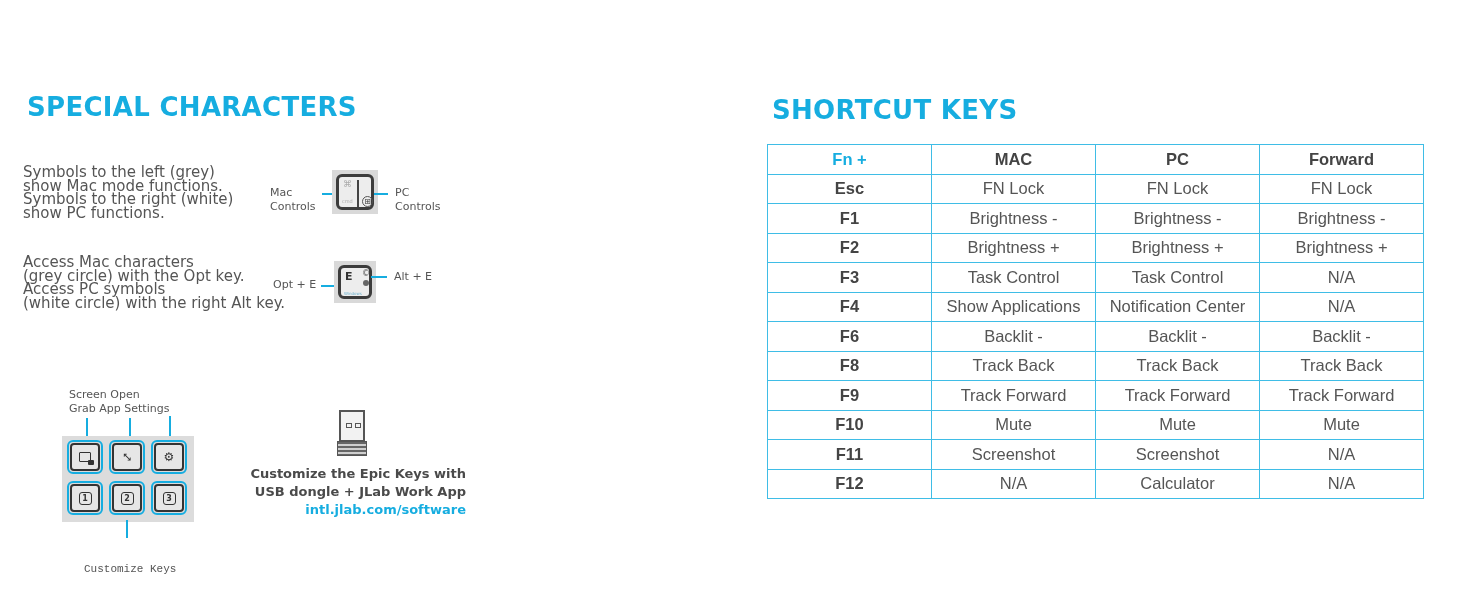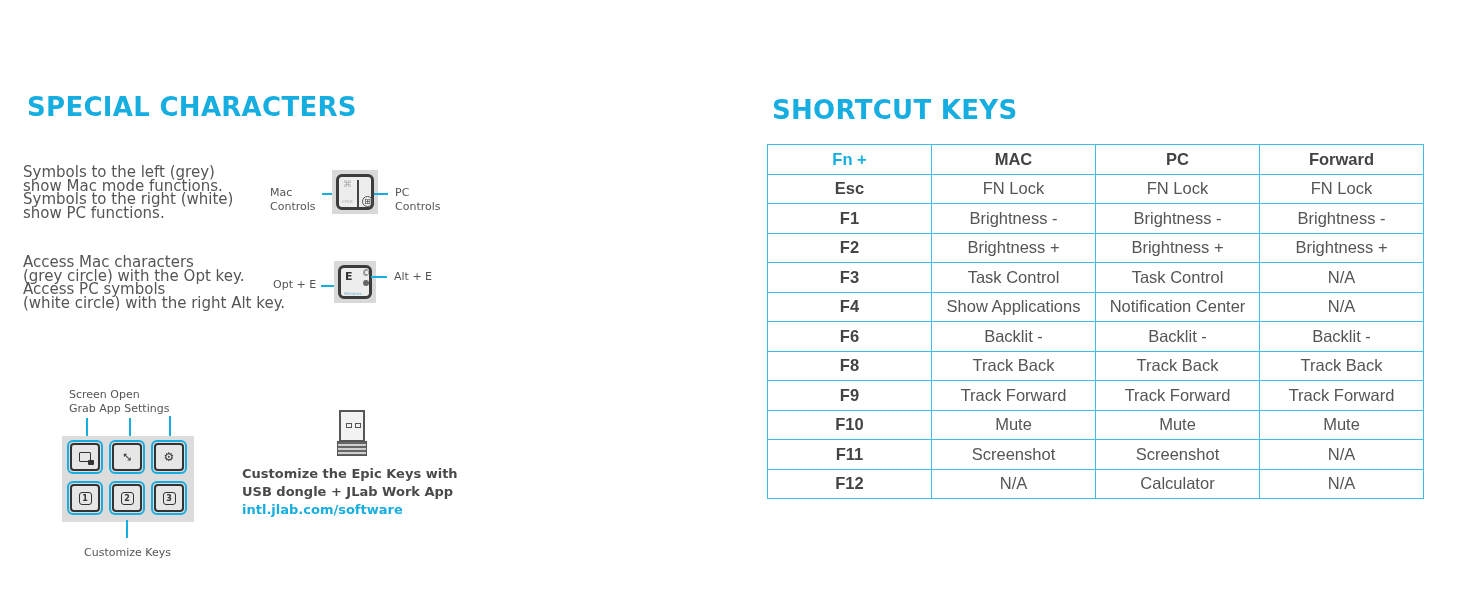--- a/index.html
+++ b/index.html
@@ -20,21 +20,21 @@
   
   .pad { background:#dcdcdc; box-sizing:border-box; }
   .pkey { position:absolute; width:36px; height:34px; box-sizing:border-box;
           border:2px solid #16ade0; border-radius:6px; padding:1px; }
   .pkey .in { width:100%; height:100%; box-sizing:border-box; border:2px solid #333;
               border-radius:4px; background:#e6e6e6; display:flex; align-items:center;
               justify-content:center; font-size:9px; font-weight:bold; color:#333; }
   .numbox { border:1.5px solid #333; border-radius:3px; width:11px; height:11px;
             display:flex; align-items:center; justify-content:center; font-size:8px; }
 
-  .promo { font-weight:bold; font-size:13px; line-height:18px; color:#4a4a4a; text-align:left; }
+  .promo { font-weight:bold; font-size:13px; line-height:18px; color:#4a4a4a; text-align:right; }
   .promo .link { color:#16ade0; }
 
   
   table.sk { border-collapse:collapse; position:absolute; left:767px; top:144px;
              width:656px; table-layout:fixed; font-family:Liberation Sans, sans-serif; }
   table.sk td, table.sk th { border:1.5px solid #3fbde6; height:28.5px; padding:0;
              text-align:center; font-size:16.5px; color:#555; font-weight:normal; white-space:nowrap; }
   table.sk th { font-weight:bold; color:#444; }
   table.sk th.fn { color:#16ade0; }
   table.sk td.key { font-weight:bold; color:#444;margin-top:12px; }
@@ -117,21 +117,21 @@
         <span class="numbox">2</span>
       </div>
   </div>
   <div class="pkey" style="left:89px; top:45px;">
     <div class="in">
         <span class="numbox">3</span>
       </div>
   </div>
 </div>
 <div class="abs line" style="left:126px; top:520px; width:2px; height:18px;"></div>
-<div class="abs lbl" style="left:84px; top:546px;">Customize Keys</div>
+<div class="abs lbl" style="left:84px; top:562px;font-family:Liberation Mono, monospace;">Customize Keys</div>
 
 <div class="abs" style="left:337px; top:410px; width:30px; height:46px;">
   <div style="position:absolute; left:2px; top:0; width:26px; height:32px; border:2px solid #555; background:#f2f2f2; box-sizing:border-box;">
     <div style="position:absolute; left:5px; top:11px; width:4px; height:3px; border:1px solid #555;"></div>
     <div style="position:absolute; left:14px; top:11px; width:4px; height:3px; border:1px solid #555;"></div>
   </div>
   <div style="position:absolute; left:0; top:31px; width:30px; height:15px; background:repeating-linear-gradient(#666 0 2px, #cfcfcf 2px 4px); border:1px solid #555; box-sizing:border-box;"></div>
 </div>
 <div class="abs promo" style="left:242px; top:465px; width:224px;">
   <div>Customize the Epic Keys with</div>

